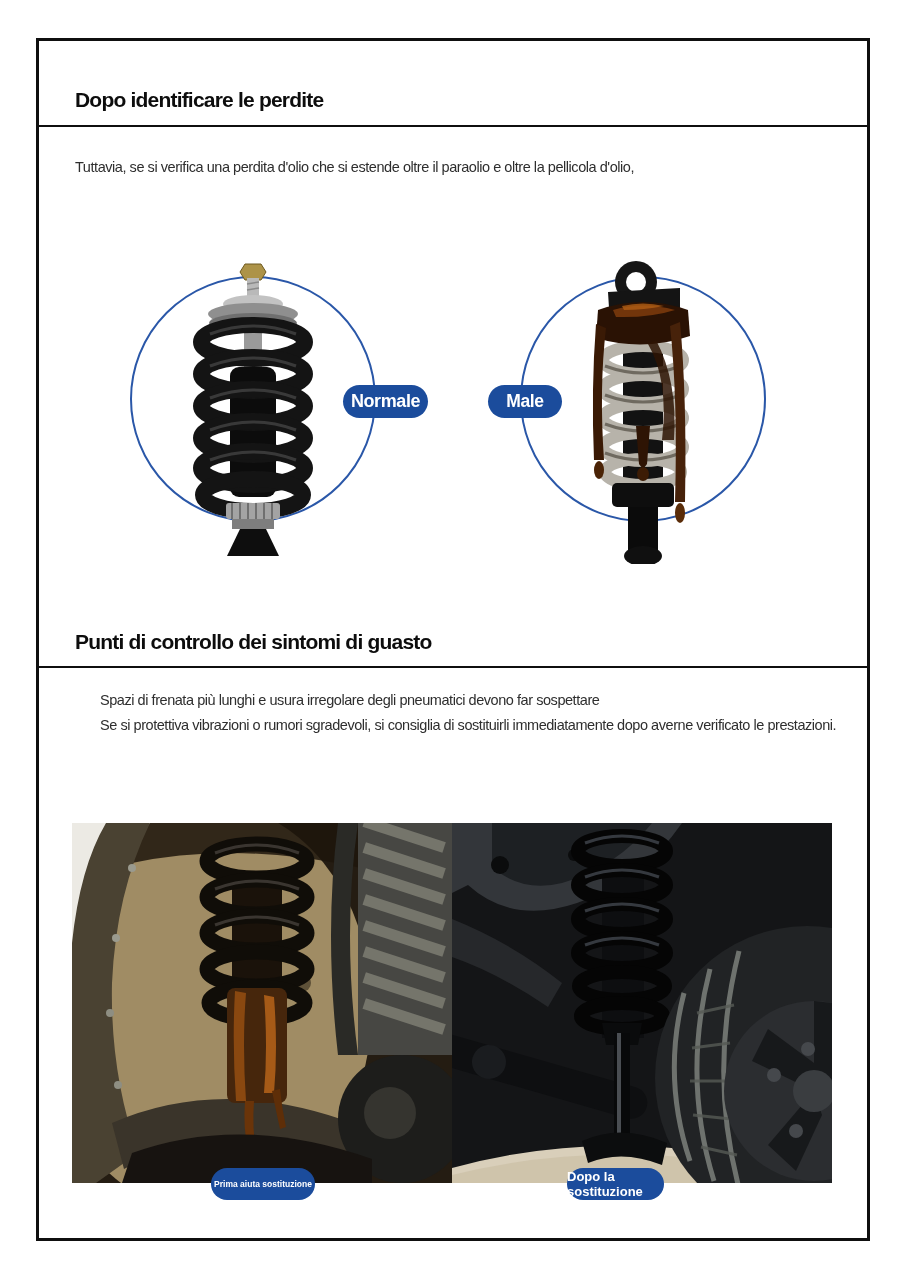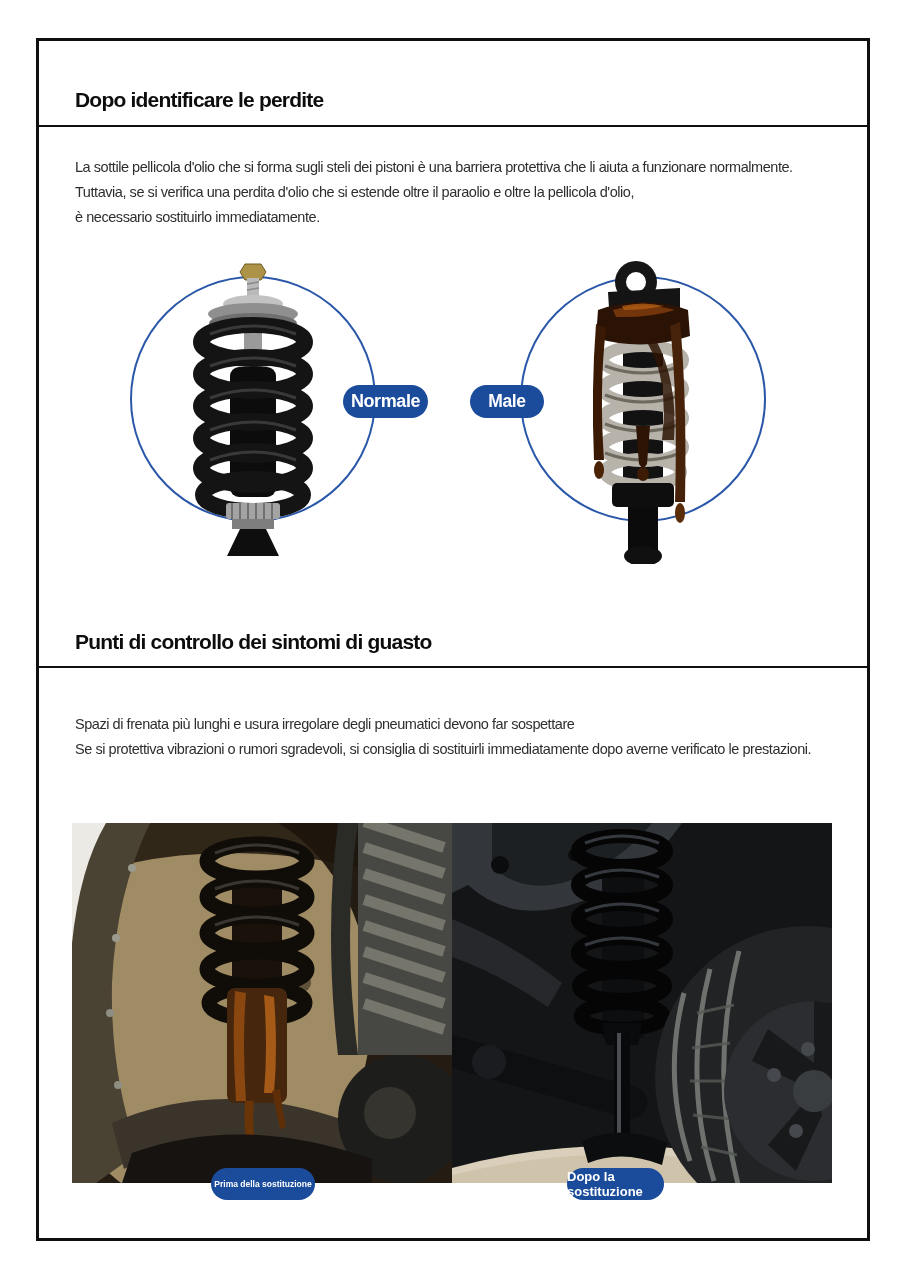--- a/index.html
+++ b/index.html
@@ -6,41 +6,39 @@
   body{font-family:"Liberation Sans", sans-serif;}
   .page{position:relative;width:905px;height:1280px;background:#ffffff;overflow:hidden;}
   .frame{position:absolute;left:36px;top:38px;width:834px;height:1203px;border:3px solid #0f0f0f;box-sizing:border-box;background:#ffffff;}
   .rule{position:absolute;left:36px;width:834px;height:2px;background:#0f0f0f;}
   .sec-title{position:absolute;left:75px;font-size:21px;font-weight:bold;color:#0d0d0d;letter-spacing:-0.8px;white-space:nowrap;}
   .body-text{position:absolute;left:75px;font-size:14.5px;color:#2e2e2e;letter-spacing:-0.45px;line-height:25px;white-space:nowrap;}
   .circle{position:absolute;width:246px;height:246px;border:2px solid #2a57a8;border-radius:50%;box-sizing:border-box;background:#ffffff;}
   .shock-svg{position:absolute;}
   .pill{position:absolute;background:#1b4c9c;color:#ffffff;font-weight:bold;display:flex;align-items:center;justify-content:center;border-radius:17px;white-space:nowrap;z-index:5;}
   .pill-normal{left:343px;top:385px;width:85px;height:33px;font-size:18px;letter-spacing:-0.4px;}
-  .pill-bad{left:470px;top:385px;width:74px;height:33px;font-size:17.5px;letter-spacing:-0.4px;}
+  .pill-bad{left:488px;top:385px;width:74px;height:33px;font-size:17.5px;letter-spacing:-0.4px;}
   .photos{position:absolute;left:72px;top:823px;width:760px;height:360px;display:flex;}
   .photo{width:380px;height:360px;overflow:hidden;}
   .pill-small{position:absolute;background:#1b4c9c;color:#ffffff;font-weight:bold;display:flex;align-items:center;justify-content:center;border-radius:16px;z-index:6;}
   .pill-before{left:211px;top:1168px;width:104px;height:32px;font-size:8.5px;}
   .pill-after{left:567px;top:1168px;width:97px;height:32px;font-size:13px;}
 </style>
 </head>
 <body>
 
 <div class="page">
 
   <div class="frame"></div>
 
   <div class="sec-title" style="top:88px;">Dopo identificare le perdite</div>
   <div class="rule" style="top:125px;"></div>
 
   <div class="body-text" style="top:155px;">
-    <div>La sottile pellicola d'olio che si forma sugli steli dei pistoni è una barriera protettiva che li aiuta a funzionare normalmente.</div>
     <div>Tuttavia, se si verifica una perdita d'olio che si estende oltre il paraolio e oltre la pellicola d'olio,</div>
-    <div>è necessario sostituirlo immediatamente.</div>
   </div>
 
   <div class="circle" style="left:130px;top:276px;"></div>
   <div class="circle" style="left:520px;top:276px;"></div>
 
   <svg class="shock-svg" style="left:148px;top:262px;" width="210" height="296" viewBox="0 0 210 296">
     <polygon points="97,2 113,2 118,10 113,18 97,18 92,10" fill="#ad9348" stroke="#6e5a20" stroke-width="1"></polygon>
     <rect x="99" y="16" width="12" height="20" fill="#b9b9b9"></rect>
     <line x1="99" y1="22" x2="111" y2="20" stroke="#8a8a8a" stroke-width="1.5"></line>
     <line x1="99" y1="28" x2="111" y2="26" stroke="#8a8a8a" stroke-width="1.5"></line>
@@ -109,21 +107,21 @@
     <rect x="90" y="249" width="30" height="50" fill="#0b0b0b"></rect>
     <ellipse cx="105" cy="298" rx="19" ry="10" fill="#101010"></ellipse>
   </svg>
 
   <div class="pill pill-normal">Normale</div>
   <div class="pill pill-bad">Male</div>
 
   <div class="sec-title" style="top:630px;">Punti di controllo dei sintomi di guasto</div>
   <div class="rule" style="top:666px;"></div>
 
-  <div class="body-text" style="top:712px;">
+  <div class="body-text" style="top:688px;margin-left:25px;">
     <div>Spazi di frenata più lunghi e usura irregolare degli pneumatici devono far sospettare</div>
     <div>Se si protettiva vibrazioni o rumori sgradevoli, si consiglia di sostituirli immediatamente dopo averne verificato le prestazioni.</div>
   </div>
 
   <div class="photos">
 
     <div class="photo">
       <svg width="380" height="360" viewBox="0 0 380 360">
         <rect width="380" height="360" fill="#241c12"></rect>
         <ellipse cx="135" cy="185" rx="165" ry="205" fill="#a08c64"></ellipse>
@@ -226,16 +224,16 @@
           <polygon points="362,268 362,178 396,182 380,262"></polygon>
         </g>
         <circle cx="362" cy="268" r="21" fill="#3a3d40"></circle>
         <circle cx="322" cy="252" r="7" fill="#45484c"></circle>
         <circle cx="344" cy="308" r="7" fill="#45484c"></circle>
         <circle cx="356" cy="226" r="7" fill="#45484c"></circle>
       </svg>
     </div>
   </div>
 
-  <div class="pill-small pill-before">Prima della sostituzione</div>
+  <div class="pill-small pill-before">Prima aiuta sostituzione</div>
   <div class="pill-small pill-after">Dopo la sostituzione</div>
 
 </div>
 
 </body></html>

